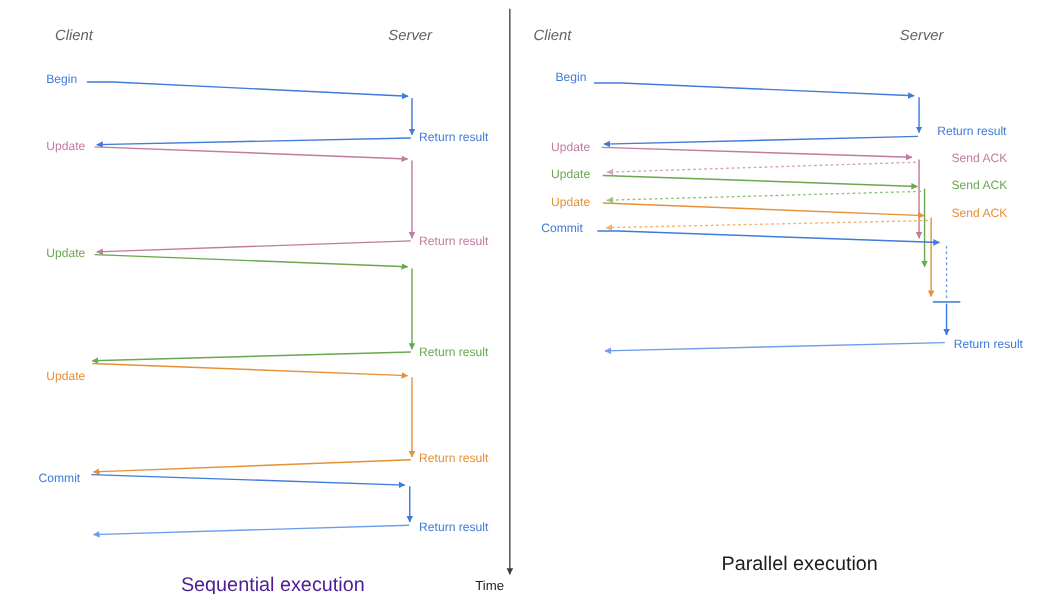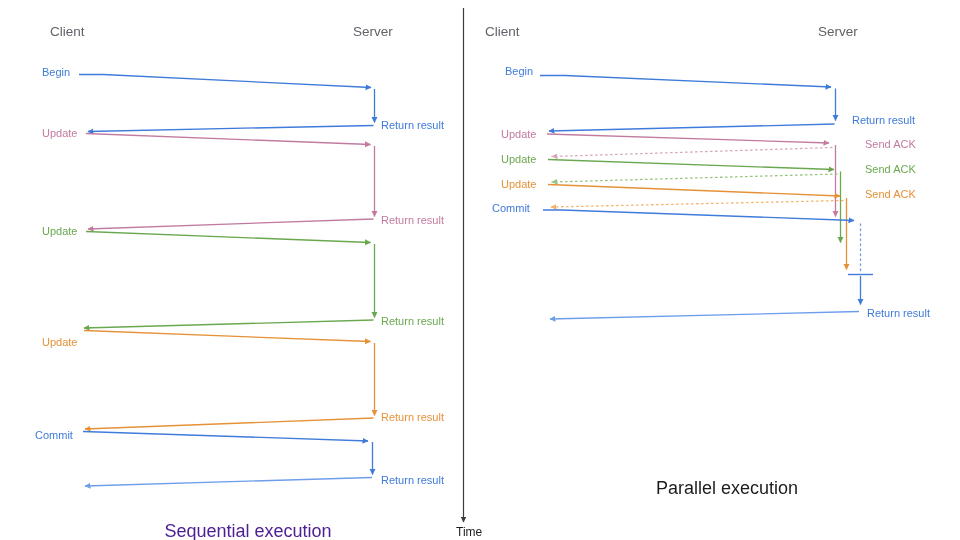--- a/index.html
+++ b/index.html
@@ -2,21 +2,21 @@
 <html><head>
 <meta charset="utf-8">
 <style>
   html,body{margin:0;padding:0;background:#ffffff;}
   #canvas{
     position:relative;width:960px;height:540px;background:#ffffff;overflow:hidden;
     font-family:"Liberation Sans","DejaVu Sans",sans-serif;
   }
   #lines{position:absolute;left:0;top:0;width:960px;height:540px;}
   .lbl{position:absolute;font-size:11px;line-height:1.1;white-space:nowrap;}
-  .hdr{font-size:13.5px;text-align:center;}
+  .hdr{font-style:italic;font-size:13.5px;text-align:center;}
   .title{font-size:18px;text-align:center;width:240px;}
   .time{font-size:12px;}
 </style>
 </head>
 <body>
 
 <div id="canvas">
 
   <svg id="lines" width="960" height="540" viewBox="0 0 960 540" fill="none">
     <defs>
@@ -125,17 +125,17 @@
 
   <div class="lbl" style="left: 501px; top: 153px; color: rgb(106, 168, 79);">Update</div>
   <div class="lbl" style="left: 865px; top: 163px; color: rgb(106, 168, 79);">Send ACK</div>
 
   <div class="lbl" style="left: 501px; top: 178px; color: rgb(230, 145, 56);">Update</div>
   <div class="lbl" style="left: 865px; top: 188px; color: rgb(230, 145, 56);">Send ACK</div>
 
   <div class="lbl" style="left: 492px; top: 202px; color: rgb(63, 123, 218);">Commit</div>
   <div class="lbl" style="left: 867px; top: 307px; color: rgb(63, 123, 218);">Return result</div>
 
-  <div class="lbl title" style="left: 607px; top: 479px; color: rgb(28, 28, 28);">Parallel execution</div>
+  <div class="lbl title" style="left: 607px; top: 503px; color: rgb(28, 28, 28);">Parallel execution</div>
 
-  <div class="lbl time" style="left: 456px; top: 526px; color: rgb(28, 28, 28);">Time</div>
+  <div class="lbl time" style="left: 432px; top: 526px; color: rgb(28, 28, 28);">Time</div>
 
 </div>
 
 </body></html>

